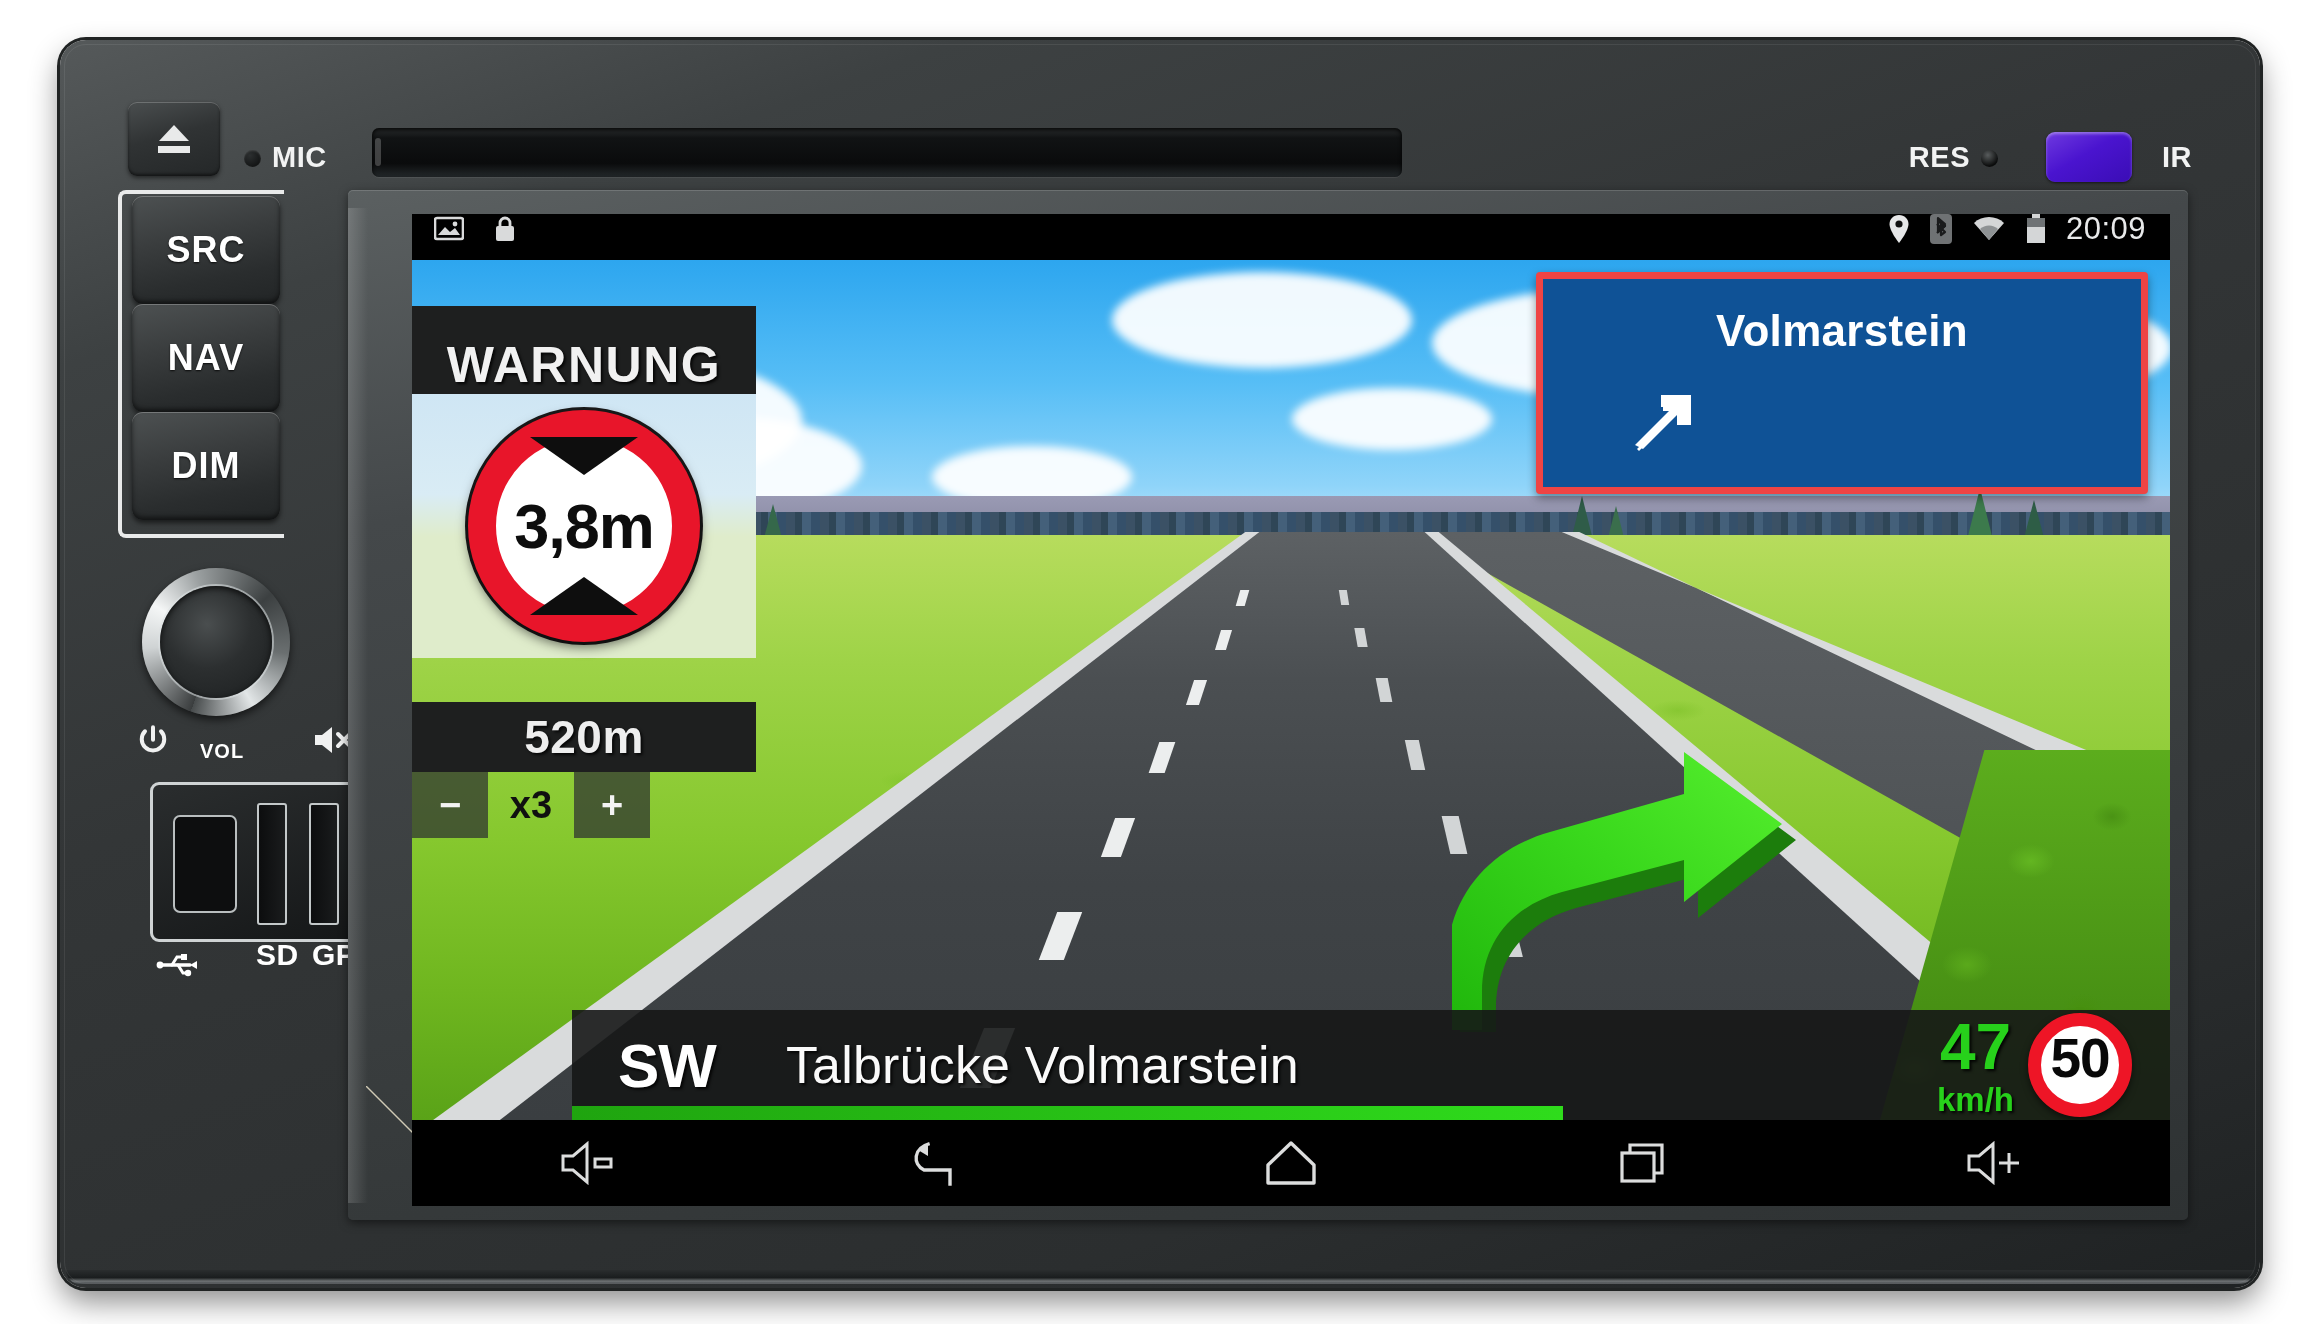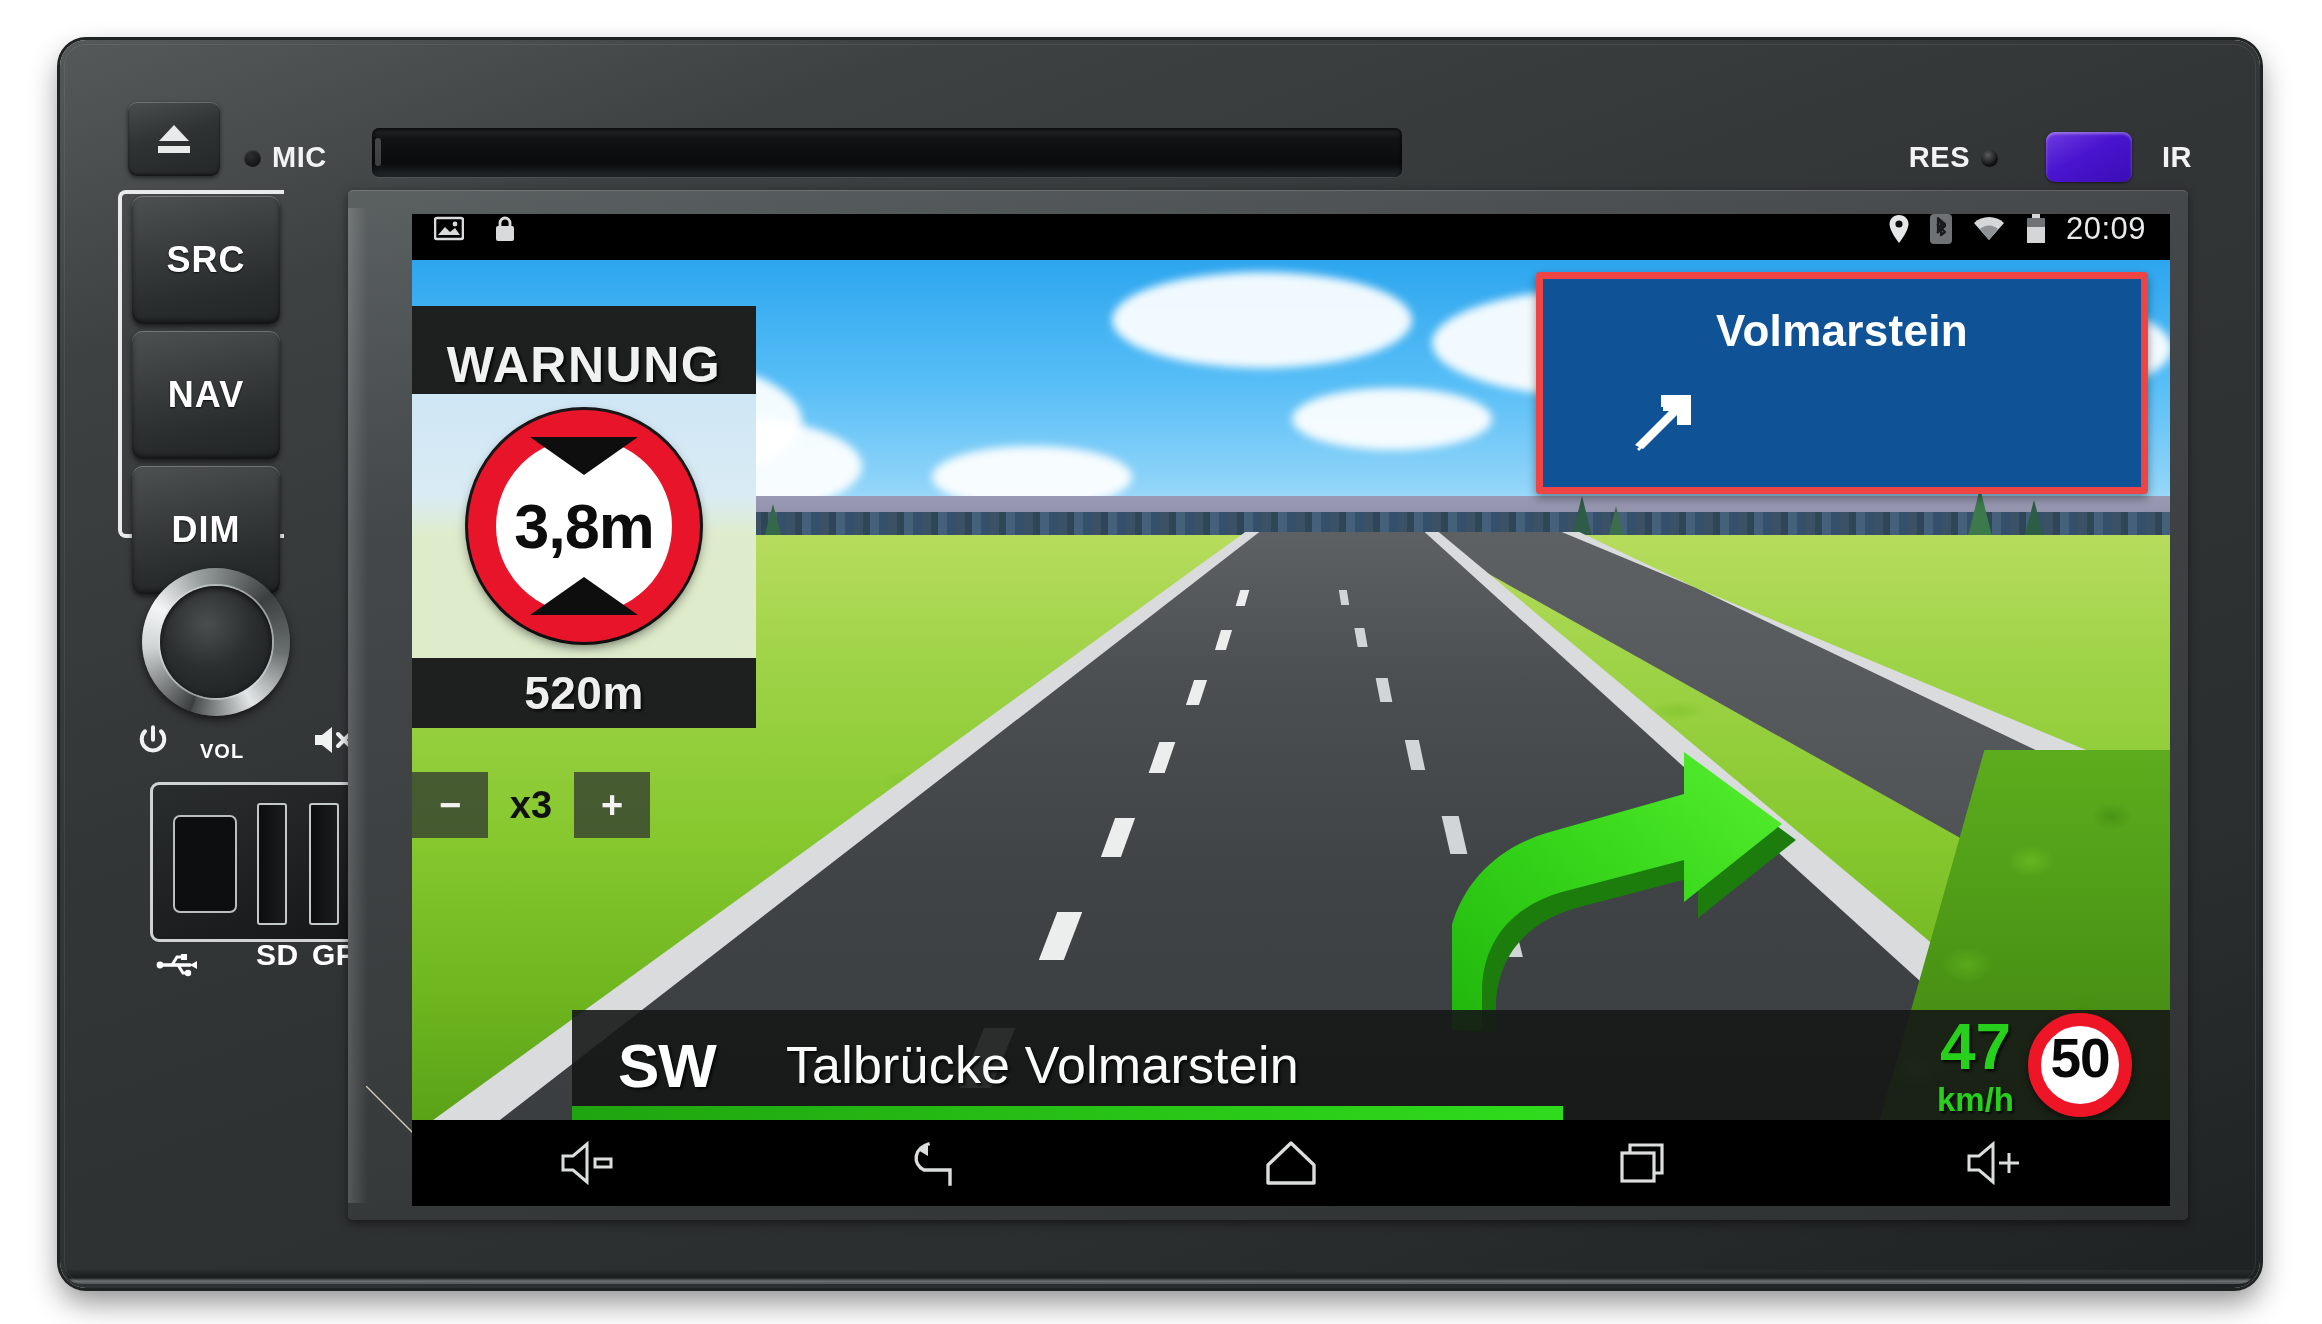--- a/index.html
+++ b/index.html
@@ -90,21 +90,21 @@
   }
 
   
   .left-bracket{
     position:absolute; left:58px; top:150px; width:166px; height:348px;
     border-left:4px solid #e9eaea; border-top:4px solid #e9eaea; border-bottom:4px solid #e9eaea;
     border-right:none; border-radius:8px 0 0 8px;
   }
   .btn-col{ position:absolute; left:72px; top:156px; width:148px; }
   .hw-btn{
-    position:relative; width:148px; height:128px; margin-bottom:7px;
+    position:relative; width:148px; height:108px; 
     border-radius:11px;
     background:linear-gradient(168deg,#4d5152 0%,#3a3d3e 38%,#2a2d2e 72%,#222526 100%);
     box-shadow:inset 0 1px 0 rgba(255,255,255,.25),
                inset 0 -3px 5px rgba(0,0,0,.55),
                0 3px 5px rgba(0,0,0,.55);
     display:flex; align-items:center; justify-content:center;
   }
   .hw-btn span{
     color:#ffffff; font-size:36px; font-weight:bold; letter-spacing:1px;
     text-shadow:0 1px 2px rgba(0,0,0,.8);
@@ -298,21 +298,21 @@
     position:absolute; left:50%; bottom:-1px; transform:translateX(-50%);
     width:0;height:0;border-left:54px solid transparent;border-right:54px solid transparent;
     border-bottom:38px solid #0e0e0e;
   }
   .sign-txt{
     color:#0d0d0d; font-size:63px; font-weight:bold; letter-spacing:-1px;
     position:relative; z-index:2;
   }
   .warn-foot{
     width:100%; height:70px; background:#1e1f1f;
-    display:flex; align-items:center; justify-content:center;
+    display:flex; align-items:center; justify-content:center;margin-top:44px;
   }
   .warn-foot span{
     color:#eeeeee; font-size:46px; font-weight:bold; letter-spacing:.5px;
     text-shadow:2px 2px 3px rgba(0,0,0,.8);
   }
 
   
   .zoomctl{
     position:absolute; left:0; top:512px; height:66px; display:flex;
   }

